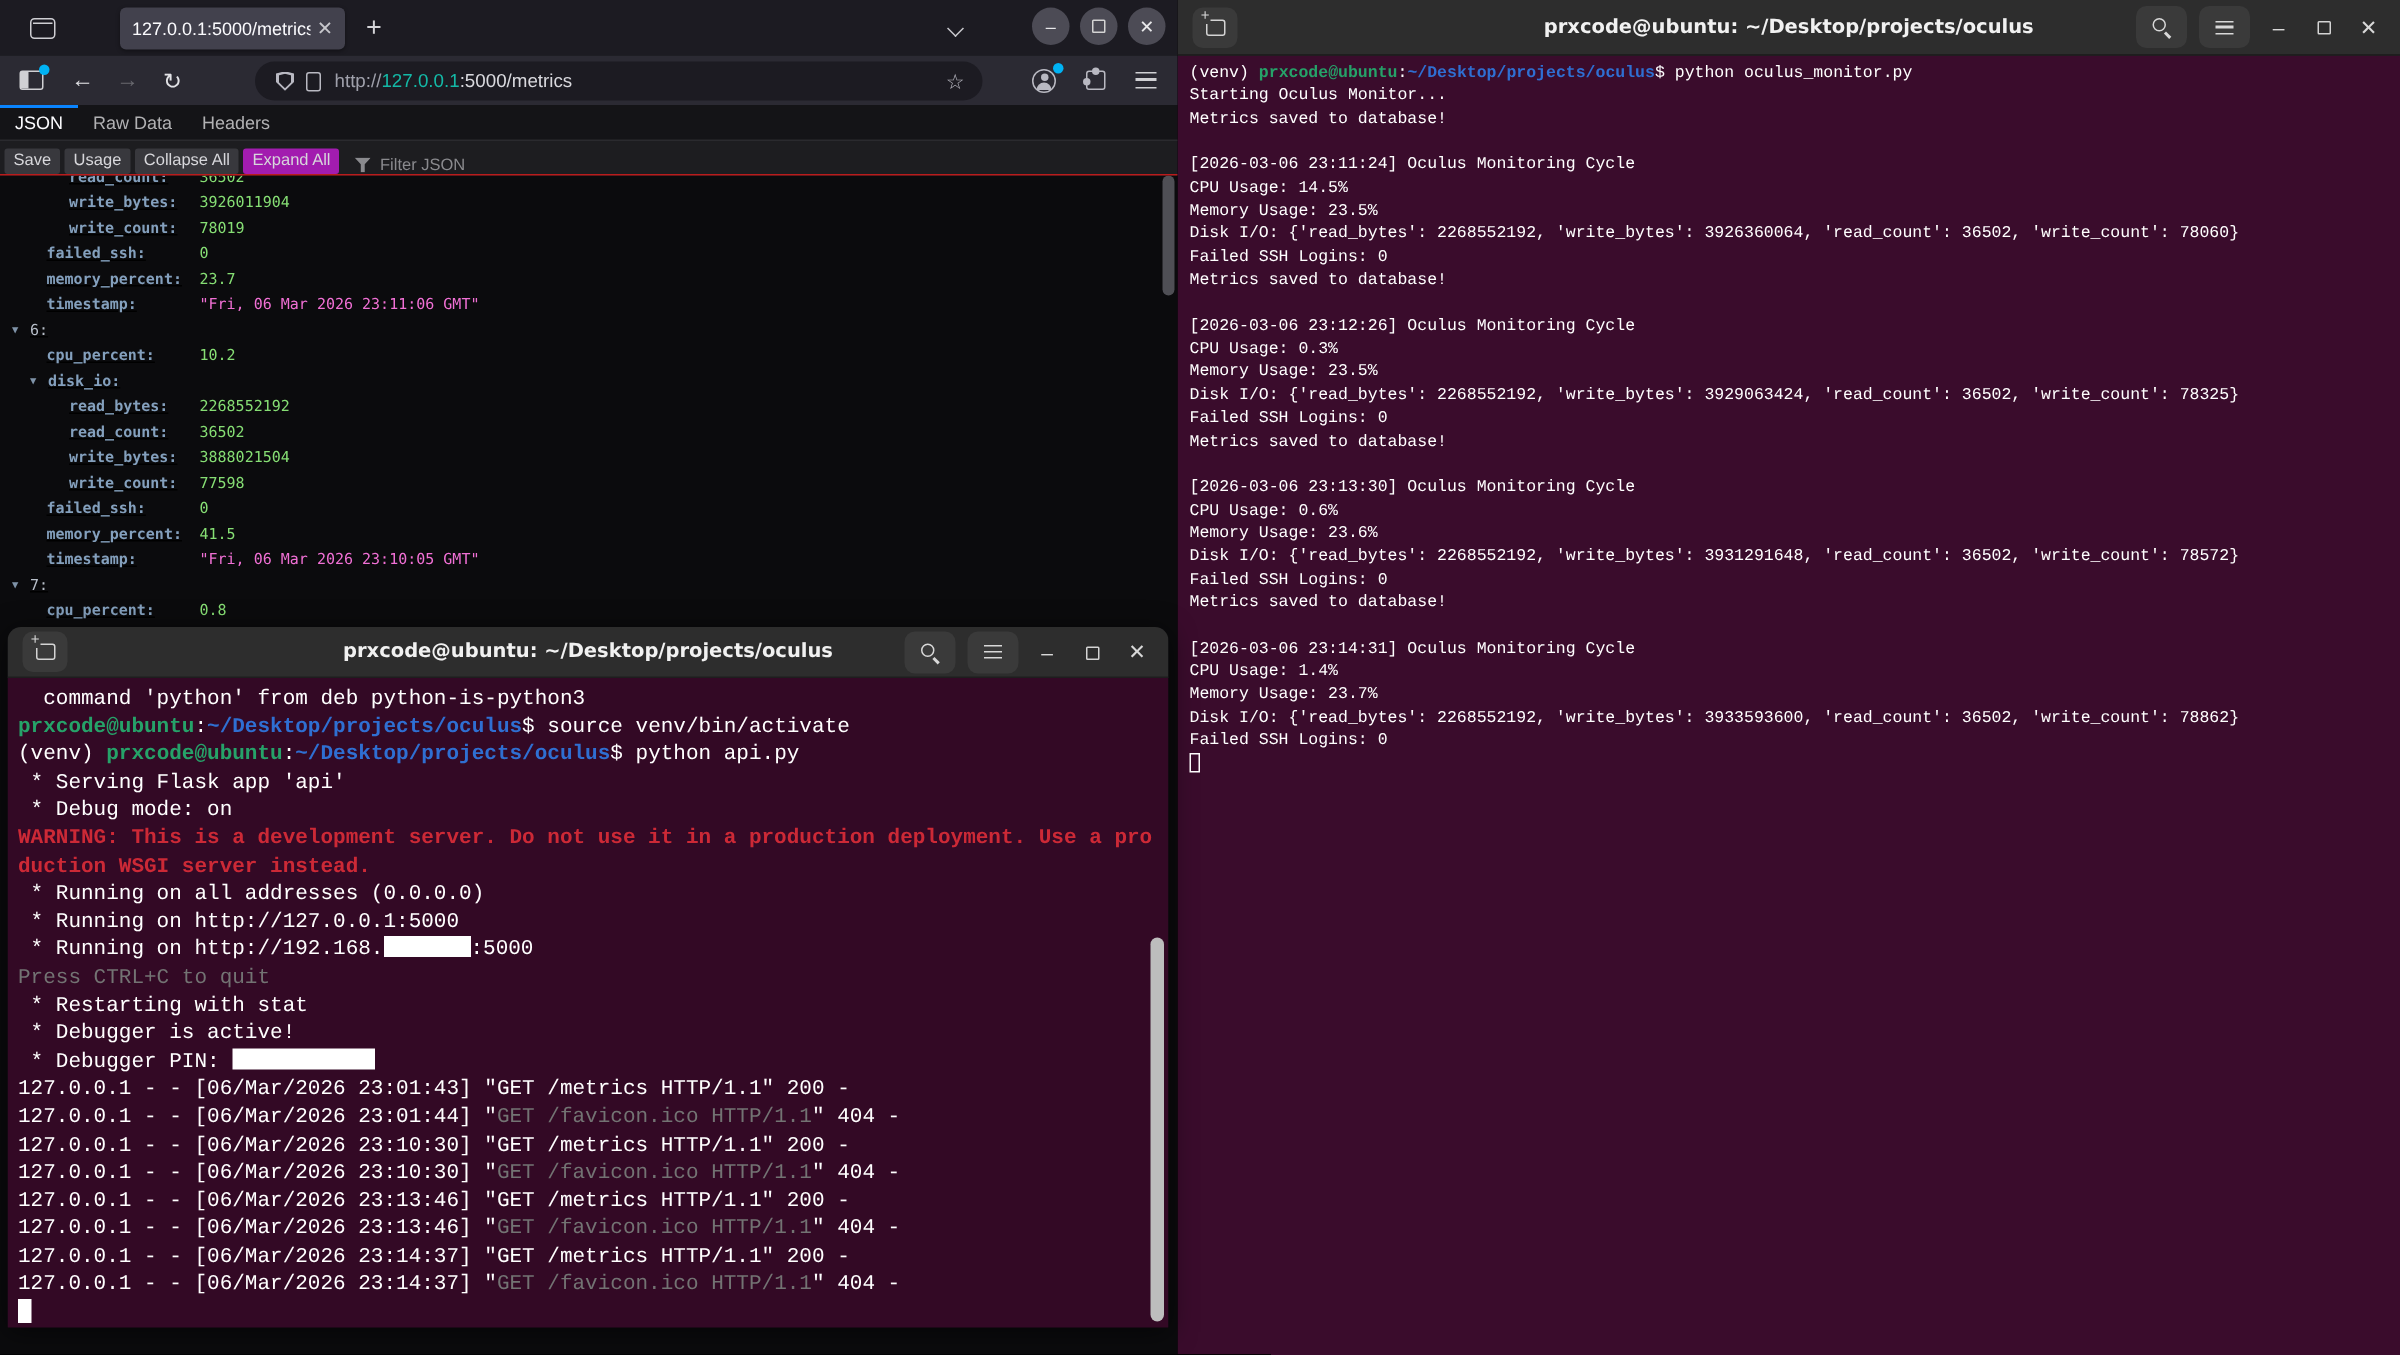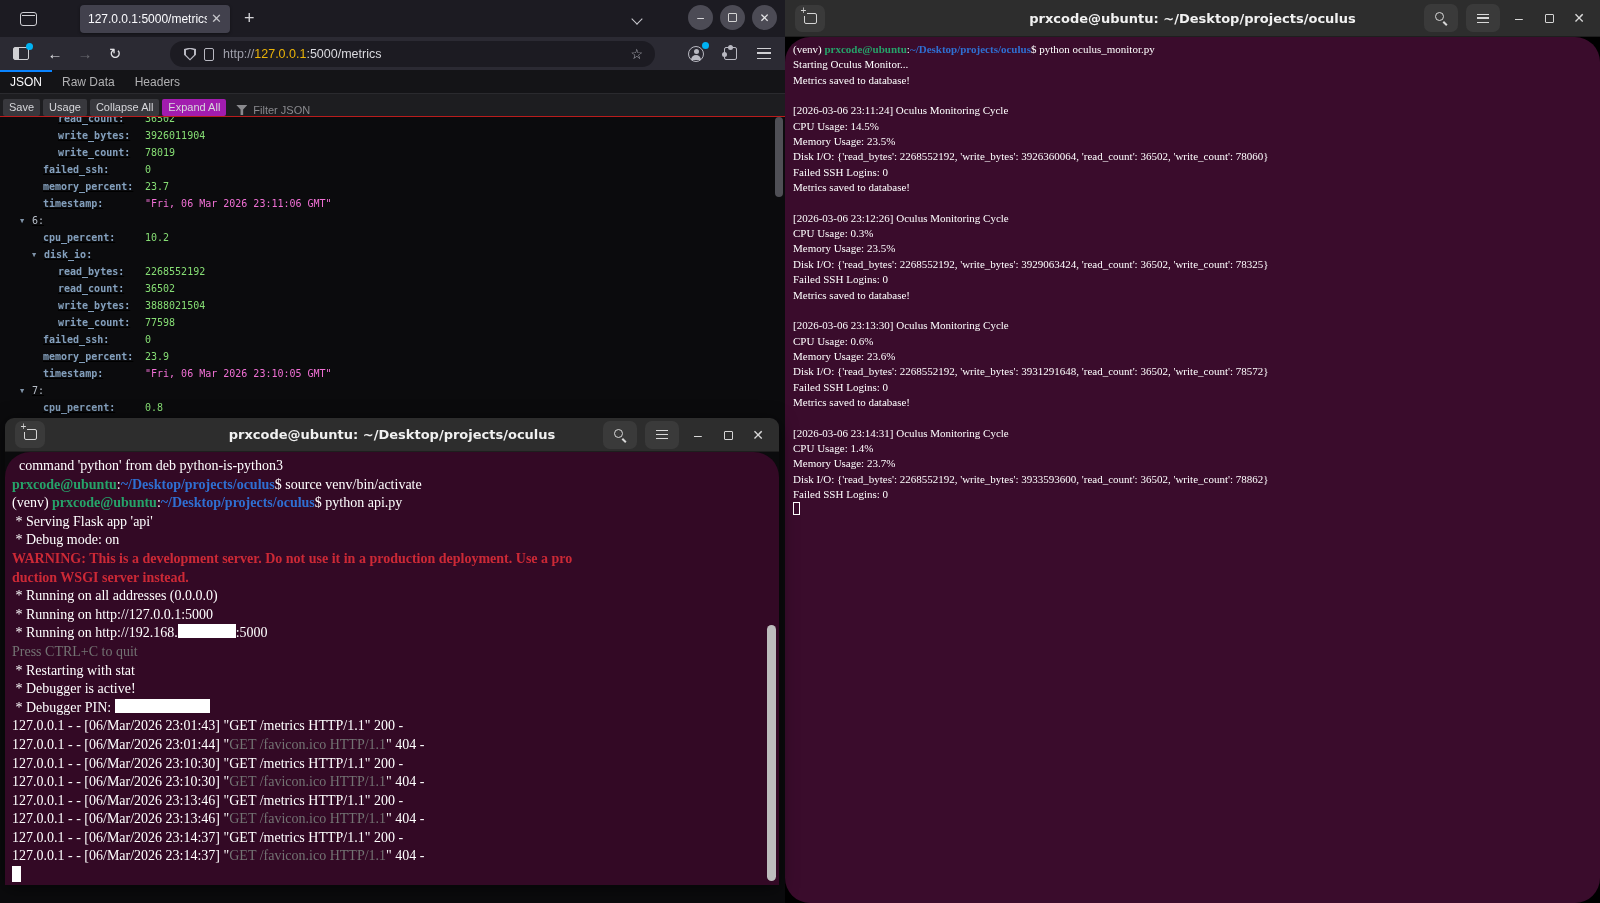--- a/index.html
+++ b/index.html
@@ -27,21 +27,21 @@
   .icon-sidebar { width:16px; height:13px; border:1.5px solid #d0d0d4; border-radius:2px; position:relative; }
   .icon-sidebar::before { content:""; position:absolute; left:0; top:0; bottom:0; width:5px; background:#d0d0d4; }
   .bluedot { position:absolute; width:7px; height:7px; border-radius:50%; background:#00b3f4; }
   .fwd-dim { color:#69696f; }
   .ff-urlbar { position:absolute; left:170px; top:4px; width:485px; height:26px; background:#1c1b22; border-radius:13px; display:flex; align-items:center; padding:0 10px; }
   .icon-shield { width:12px; height:13px; background:#b9b9c2; clip-path:polygon(50% 0,100% 12%,100% 55%,50% 100%,0 55%,0 12%); position:relative; margin:0 8px 0 4px; }
   .icon-shield::after { content:""; position:absolute; left:1.6px; top:1.6px; right:1.6px; bottom:1.6px; background:#1c1b22; clip-path:polygon(50% 0,100% 12%,100% 55%,50% 100%,0 55%,0 12%); }
   .icon-doc { width:10px; height:13px; border:1.5px solid #b9b9c2; border-radius:2px; margin-right:9px; }
   .url-text { font-size:12.5px; white-space:nowrap; flex:1; }
   .url-proto { color:#9fa0ab; }
-  .url-host { color:#eab308; }
+  .url-host { color:#14b8a6; }
   .url-rest { color:#d9d9de; }
   .icon-star { color:#b9b9c2; font-size:14px; margin-right:2px; }
   .icon-account { width:16px; height:16px; border:1.5px solid #b9b9c2; border-radius:50%; position:relative; }
   .icon-account::before { content:""; position:absolute; left:4.5px; top:2px; width:5px; height:5px; border-radius:50%; background:#b9b9c2; }
   .icon-account::after { content:""; position:absolute; left:2px; top:8px; width:10px; height:5px; border-radius:5px 5px 0 0; background:#b9b9c2; }
   .icon-puzzle { width:13px; height:13px; border:1.5px solid #b9b9c2; border-radius:2px; position:relative; }
   .icon-puzzle::before { content:""; position:absolute; left:3.5px; top:-3px; width:5px; height:5px; border-radius:50%; background:#b9b9c2; }
   .icon-puzzle::after { content:""; position:absolute; left:-3px; top:3.5px; width:5px; height:5px; border-radius:50%; background:#b9b9c2; }
   .icon-burger { width:14px; height:11px; border-top:1.6px solid #d0d0d4; border-bottom:1.6px solid #d0d0d4; position:relative; }
   .icon-burger::before { content:""; position:absolute; left:0; right:0; top:3.4px; height:1.6px; background:#d0d0d4; }
@@ -52,21 +52,21 @@
   .dt-tab.active { color:#fbfbfe; box-shadow:inset 0 2px 0 #0a84ff; }
   .dt-toolbar { height:23px; background:#1d1d20; border-bottom:1px solid #b91c1c; display:flex; align-items:flex-end; font-size:11px; color:#d7d7db; position:relative; z-index:3; }
   .chip { background:#38383d; padding:3px 6px; margin-left:3px; border-radius:2px; line-height:1; }
   .chip.alt { background:#a21caf; }
   .filter-wrap { display:flex; align-items:center; margin-left:10px; }
   .icon-funnel { width:11px; height:10px; clip-path:polygon(0 0,100% 0,62% 45%,62% 100%,38% 100%,38% 45%); background:#8a8a8e; margin-right:6px; }
   .filter-input { background:transparent; border:none; outline:none; color:#9a9a9e; font-size:11px; font-family:"Liberation Sans","DejaVu Sans",sans-serif; width:200px; }
   .filter-input::placeholder { color:#8a8a8e; }
 
   .json-view { position:absolute; top:117px; left:0; right:0; bottom:0; background:#0b0b0d; overflow:hidden; font-family:"DejaVu Sans Mono","Liberation Mono",monospace; font-size:10px; }
-  .json-rows { position:absolute; top:-7px; left:12px; right:0;text-decoration:underline; }
+  .json-rows { position:absolute; top:-7px; left:0; right:0;text-decoration:underline; }
   .jrow { height:17px; line-height:17px; position:relative; white-space:pre; }
   .twisty { display:inline-block; width:12px; font-size:7px; color:#7f93a8; vertical-align:1px; }
   .jkey { color:#84a0bd; font-weight:bold; }
   .jidx { color:#b8bfc9; }
   .jval { position:absolute; left:133px; top:0; }
   .jnum { color:#86de74; }
   .jstr { color:#f170d5; }
   .ff-scrollbar { position:absolute; right:2px; top:117px; bottom:0; width:8px; }
   .ff-thumb { position:absolute; top:0; left:0; width:8px; height:80px; background:#4f4f55; border-radius:4px; }
 
@@ -78,21 +78,21 @@
   .icon-newtab { width:13px; height:11px; border:1.4px solid #d4d4d4; border-radius:2px; position:relative; }
   .icon-newtab::before { content:"+"; position:absolute; left:-5px; top:-8px; font-size:10px; color:#d4d4d4; background:#3a3a3a; padding:0 1px; line-height:1; }
   .term-btns { position:absolute; right:10px; display:flex; align-items:center; gap:8px; z-index:2; }
   .tbtn-sq { width:34px; height:28px; }
   .icon-search { position:relative; width:14px; height:14px; }
   .icon-search::before { content:""; position:absolute; left:1px; top:1px; width:7px; height:7px; border:1.6px solid #d8d8d8; border-radius:50%; }
   .icon-search::after { content:""; position:absolute; left:10px; top:10px; width:5px; height:1.6px; background:#d8d8d8; transform:rotate(45deg); transform-origin:0 0; }
   .icon-menu { width:12px; height:9px; border-top:1.6px solid #d8d8d8; border-bottom:1.6px solid #d8d8d8; position:relative; }
   .icon-menu::before { content:""; position:absolute; left:0; right:0; top:2.8px; height:1.6px; background:#d8d8d8; }
   .glyph { color:#d8d8d8; font-size:14px; width:22px; text-align:center; }
-  .term-body { font-family:Liberation Serif, serif; color:#ffffff; white-space:pre; overflow:hidden;border-radius:25px; }
+  .term-body { font-family:Liberation Mono, monospace; color:#ffffff; white-space:pre; overflow:hidden; }
   .tline span { vertical-align:top; }
   .c-fg { color:#ffffff; }
   .c-g { color:#26a269; font-weight:bold; }
   .c-b { color:#2f6fd2; font-weight:bold; }
   .c-r { color:#cc2936; font-weight:bold; }
   .c-y { color:#737373; }
   .redact { display:inline-block; background:#ffffff; height:14px; margin-bottom:-2px; }
   .cursor-f { display:inline-block; width:9px; height:16px; background:#ffffff; }
   .cursor-h { display:inline-block; width:7px; height:13px; border:1.2px solid #ffffff; }
 
@@ -185,21 +185,21 @@
         <div class="jrow" style="padding-left: 31px;"><span class="jkey">memory_percent:</span><span class="jval jnum">23.7</span></div>
         <div class="jrow" style="padding-left: 31px;"><span class="jkey">timestamp:</span><span class="jval jstr">"Fri, 06 Mar 2026 23:11:06 GMT"</span></div>
         <div class="jrow" style="padding-left: 8px;"><span class="twisty">▼</span><span class="jidx">6:</span></div>
         <div class="jrow" style="padding-left: 31px;"><span class="jkey">cpu_percent:</span><span class="jval jnum">10.2</span></div>
         <div class="jrow" style="padding-left: 20px;"><span class="twisty">▼</span><span class="jkey">disk_io:</span></div>
         <div class="jrow" style="padding-left: 46px;"><span class="jkey">read_bytes:</span><span class="jval jnum">2268552192</span></div>
         <div class="jrow" style="padding-left: 46px;"><span class="jkey">read_count:</span><span class="jval jnum">36502</span></div>
         <div class="jrow" style="padding-left: 46px;"><span class="jkey">write_bytes:</span><span class="jval jnum">3888021504</span></div>
         <div class="jrow" style="padding-left: 46px;"><span class="jkey">write_count:</span><span class="jval jnum">77598</span></div>
         <div class="jrow" style="padding-left: 31px;"><span class="jkey">failed_ssh:</span><span class="jval jnum">0</span></div>
-        <div class="jrow" style="padding-left: 31px;"><span class="jkey">memory_percent:</span><span class="jval jnum">23.9</span></div>
+        <div class="jrow" style="padding-left: 31px;"><span class="jkey">memory_percent:</span><span class="jval jnum">41.5</span></div>
         <div class="jrow" style="padding-left: 31px;"><span class="jkey">timestamp:</span><span class="jval jstr">"Fri, 06 Mar 2026 23:10:05 GMT"</span></div>
         <div class="jrow" style="padding-left: 8px;"><span class="twisty">▼</span><span class="jidx">7:</span></div>
         <div class="jrow" style="padding-left: 31px;"><span class="jkey">cpu_percent:</span><span class="jval jnum">0.8</span></div>
       </div>
   </div>
   <div class="ff-scrollbar">
       <div class="ff-thumb"></div>
     </div>
 </div>
 

